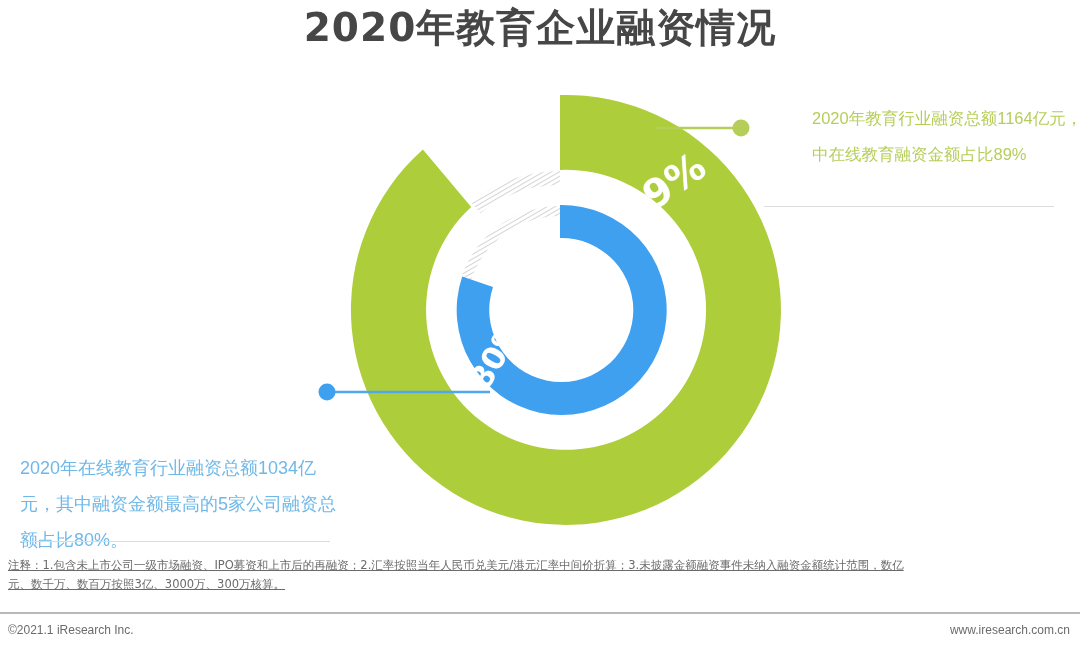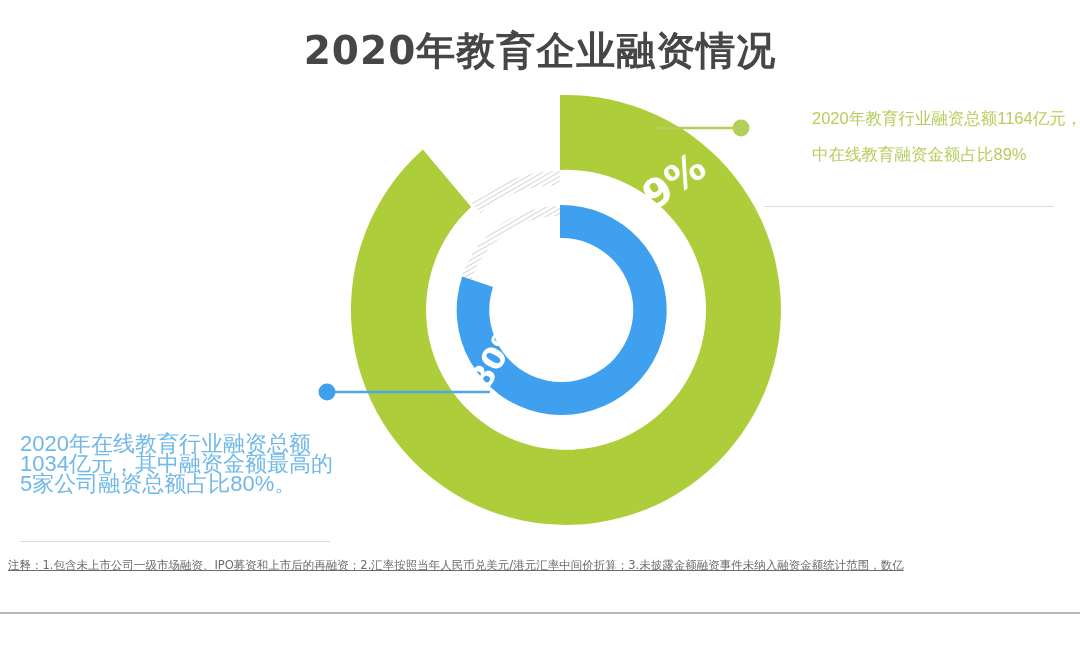--- a/index.html
+++ b/index.html
@@ -6,21 +6,21 @@
   body{
     width:1080px;height:651px;
     background:#ffffff;
     font-family:"Liberation Sans","DejaVu Sans",sans-serif;
     position:relative;overflow:hidden;
   }
   #stage{position:absolute;left:0;top:0;width:1080px;height:651px;}
 
   
   .title{
-    position:absolute;left:0;top:24px;width:1080px;
+    position:absolute;left:0;top:1px;width:1080px;
     text-align:center;
     font-size:39px;font-weight:bold;
     color:#464646;
     letter-spacing:1px;
     font-family:"DejaVu Sans","Liberation Sans",sans-serif;
   }
 
   
   .chart-wrap{position:absolute;left:0;top:0;width:1080px;height:560px;}
   svg.chart{position:absolute;left:0;top:0;}
@@ -52,22 +52,22 @@
   .anno-right{
     left:812px;top:100px;width:290px;
     font-size:16.5px;line-height:36px;
     color:#b5ce5a;
   }
   .anno-right-rule{
     position:absolute;left:764px;top:206px;width:290px;height:1px;
     background:#dcdcdc;
   }
   .anno-left{
-    left:20px;top:434px;width:320px;
-    font-size:22px;line-height:20px;
+    left:20px;top:450px;width:320px;
+    font-size:18px;line-height:36px;
     color:#6fb8e8;
   }
   .anno-left-rule{
     position:absolute;left:20px;top:541px;width:310px;height:1px;
     background:#dcdcdc;
   }
 
   
   .notes{
     position:absolute;left:8px;top:556px;width:1064px;
@@ -145,17 +145,22 @@
   </div>
 
   <div class="anno anno-right">2020年教育行业融资总额1164亿元，其中在线教育融资金额占比89%</div>
   <div class="anno-right-rule"></div>
 
   <div class="anno anno-left">2020年在线教育行业融资总额1034亿元，其中融资金额最高的5家公司融资总额占比80%。</div>
   <div class="anno-left-rule"></div>
 
   <div class="notes">
     <div>注释：1.包含未上市公司一级市场融资、IPO募资和上市后的再融资；2.汇率按照当年人民币兑美元/港元汇率中间价折算；3.未披露金额融资事件未纳入融资金额统计范围，数亿</div>
+    <div>元、数千万、数百万按照3亿、3000万、300万核算。</div>
   </div>
 
   <div class="footer-rule"></div>
+  <div class="footer">
+    <div class="left">©2021.1 iResearch Inc.</div>
+    <div class="right">www.iresearch.com.cn</div>
+  </div>
 
 </div>
 
 </body></html>

